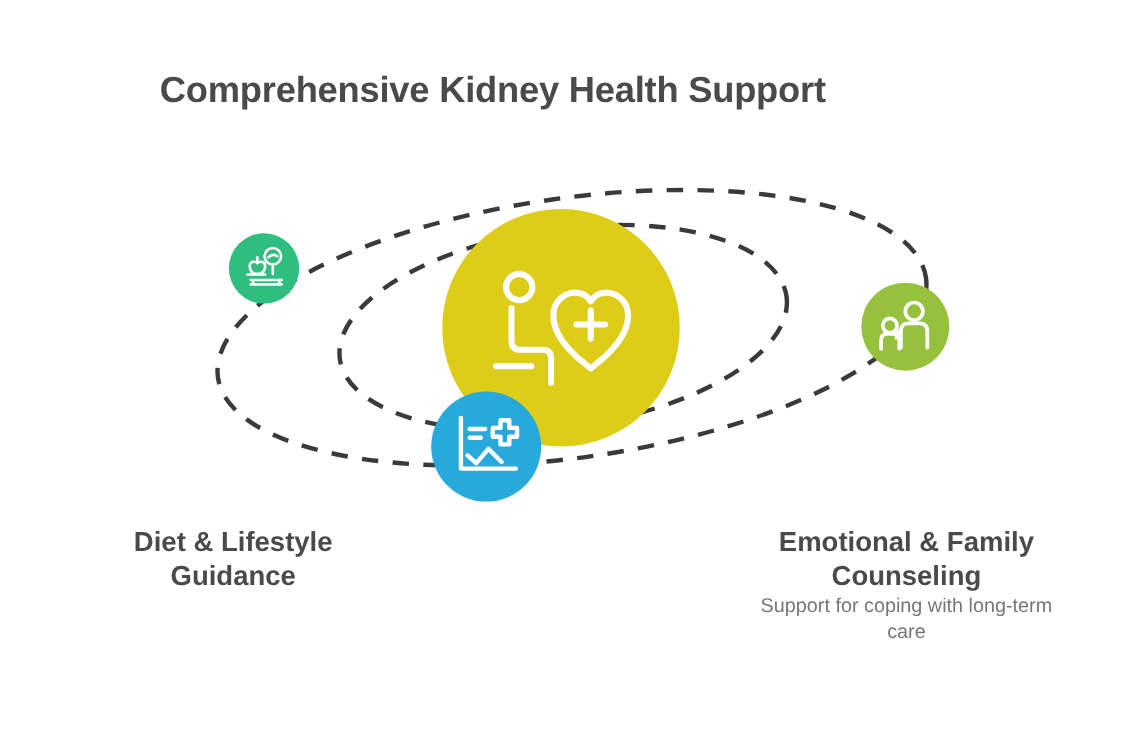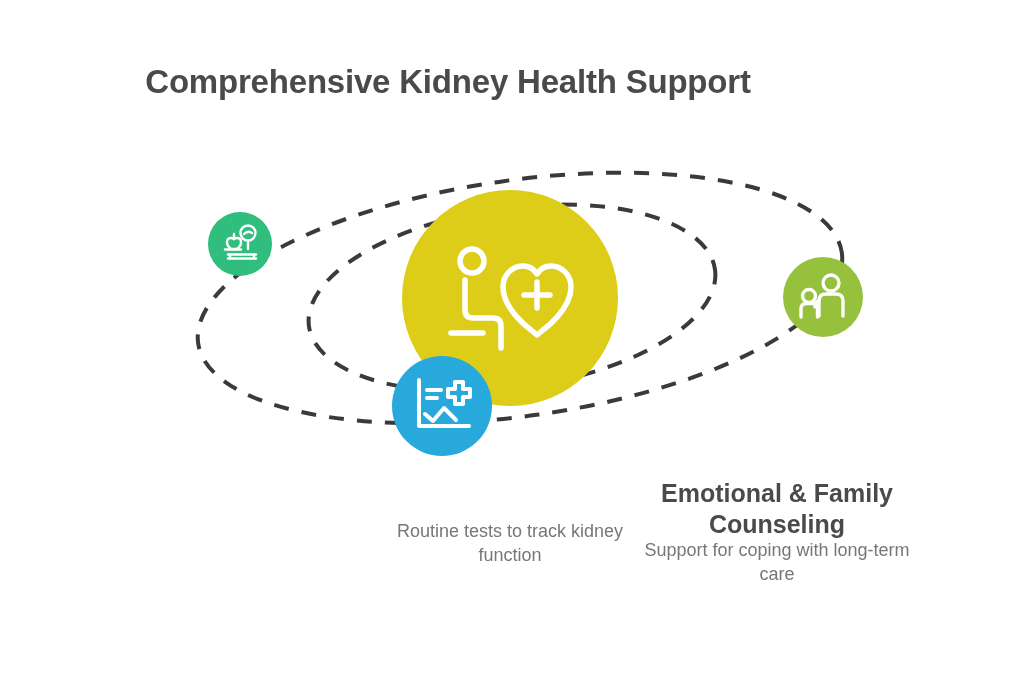--- a/index.html
+++ b/index.html
@@ -96,21 +96,21 @@
     color: #777777;
     line-height: 1.33;
   }
 
   #caption-diet        { left: 62px;  top: 478px; width: 300px; }
   #caption-diet .caption-desc { margin-top: 22px; }
 
   #caption-monitoring  { left: 370px; top: 498px; width: 280px; }
   #caption-monitoring .caption-desc { margin-top: 22px; }
 
-  #caption-counseling  { left: 642px; top: 478px; width: 270px; }
+  #caption-counseling  { left: 689px; top: 478px; width: 270px; }
   #caption-counseling .caption-desc { }
 </style>
 </head>
 <body>
 
 <div id="page-title">Comprehensive Kidney Health Support</div>
 
 <div id="diagram">
 
   <svg id="orbit-svg" viewBox="0 0 1024 320">
@@ -190,22 +190,22 @@
 
         <path d="M4 45 L4 37 q0 -5.5 5.5 -5.5 L15 31.5 q5.5 0 5.5 5.5 L20.5 45"></path>
 
         <path d="M22 28 q-4 3 -4 7"></path>
       </svg>
     </span>
   </div>
 </div>
 
 <div class="caption" id="caption-diet">
+  <div class="caption-title">Diet &amp; Lifestyle Guidance</div>
 </div>
 
 <div class="caption" id="caption-monitoring">
-  <div class="caption-desc">Routine tests to track kidney function</div>
 </div>
 
 <div class="caption" id="caption-counseling">
   <div class="caption-title">Emotional &amp; Family Counseling</div>
   <div class="caption-desc">Support for coping with long-term care</div>
 </div>
 
 </body></html>

